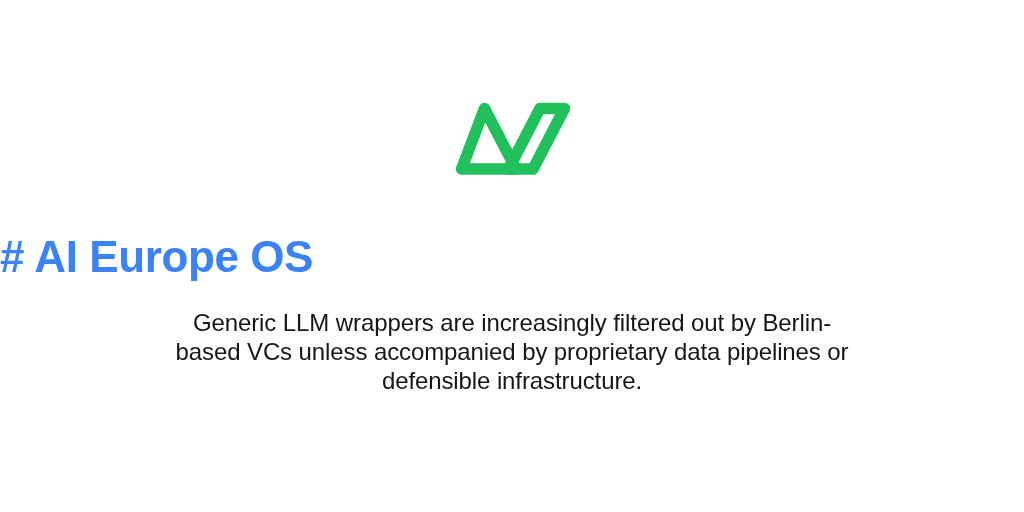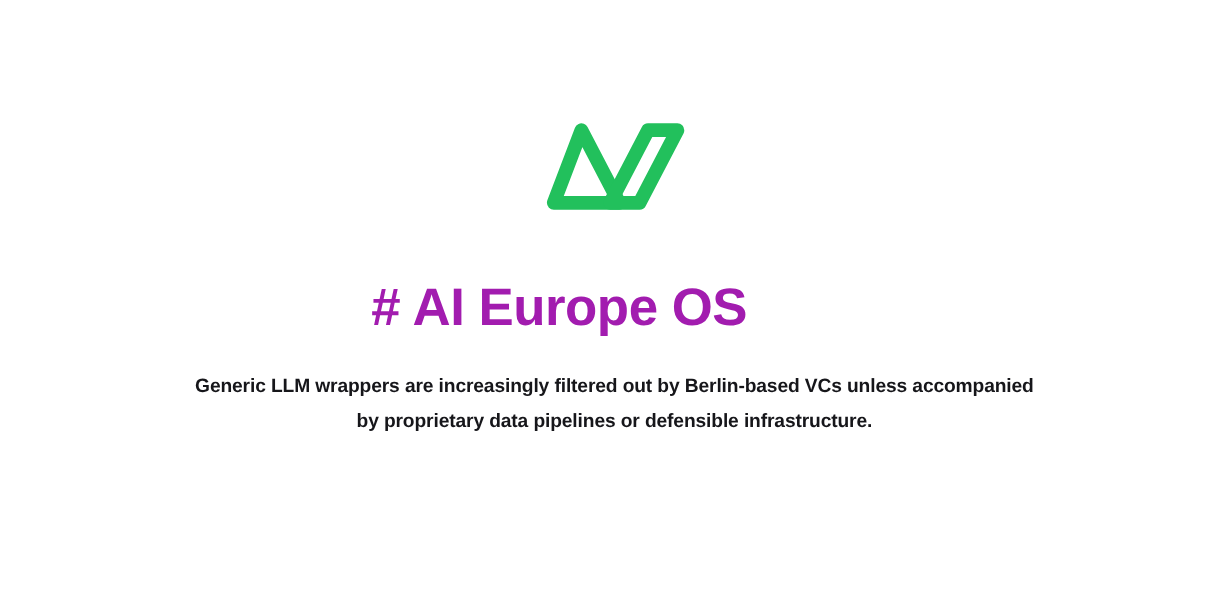--- a/index.html
+++ b/index.html
@@ -37,40 +37,40 @@
     width: 128px;
     height: 90px;
   }
 
   
   .title {
     position: absolute;
     left: 0;
     top: 230px;
     width: 932px;
-    text-align: center;
+    text-align: left;
     font-size: 44px;
     font-weight: bold;
     line-height: 54px;
     letter-spacing: -0.4px;
-    color: #a21caf;
+    color: #3b82f6;
     margin: 0;
     white-space: nowrap;
   }
 
   
   .subtitle {
     position: absolute;
     left: 50%;
     transform: translateX(-50%);
     top: 308px;
     width: 700px;
     text-align: center;
-    font-size: 16px;
-    font-weight: bold;
+    font-size: 24px;
+    font-weight: normal;
     line-height: 29px;
     letter-spacing: -0.1px;
     color: #16161a;
     margin: 0;
   }
 </style>
 </head>
 <body>
 
 <div class="slide">

